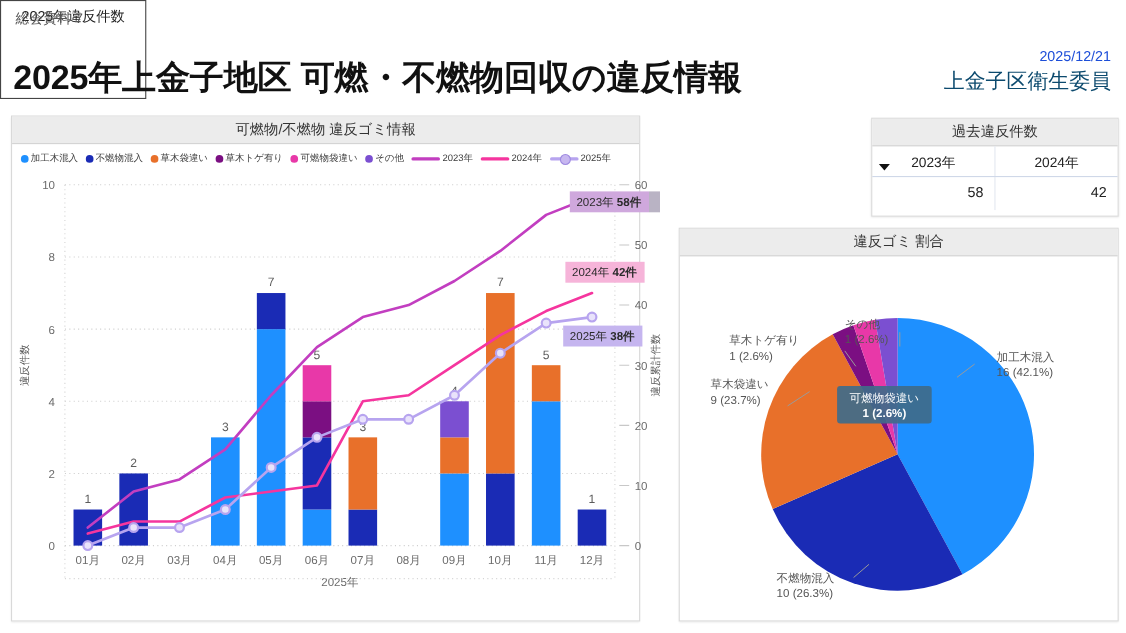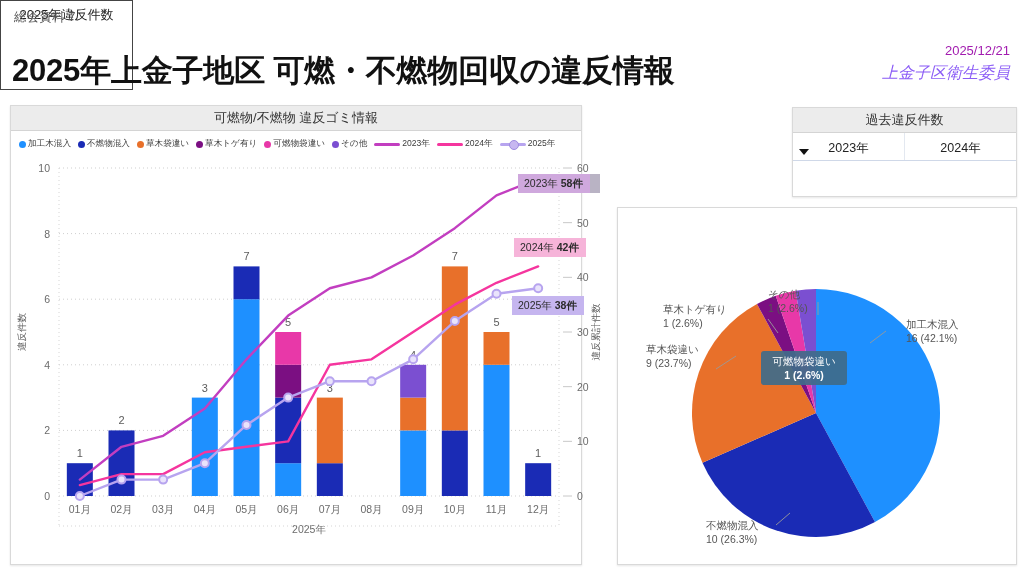--- a/index.html
+++ b/index.html
@@ -8,22 +8,22 @@
     font-family: "Liberation Sans", "DejaVu Sans", sans-serif;
     background:#ffffff; color:#333;
     position:relative;
   }
   .page { position:relative; width:1024px; height:575px; background:#fff; }
 
   
   .doc-tag { position:absolute; left:14px; top:9px; font-size:12.5px; color:#555; letter-spacing:.2px;}
   .main-title { position:absolute; left:12px; top:50px; font-size:31px; font-weight:bold; color:#111; letter-spacing:-.2px; white-space:nowrap;}
   .hdr-right { position:absolute; right:14px; top:42px; text-align:right; line-height:1.45;}
-  .hdr-date { font-size:13px; color:#a21caf; }
-  .hdr-org { font-size:16px; color:#8b5cf6;font-style:italic; }
+  .hdr-date { font-size:13px; color:#1d4ed8; }
+  .hdr-org { font-size:19px; color:#0c4a6e; }
 
   
   .panel { position:absolute; background:#fff; border:1px solid #d9d9d9; box-shadow:0 1px 2px rgba(0,0,0,.10); }
   .panel-title { height:25px; background:#ececec; border-bottom:1px solid #d4d4d4;
       font-size:13px; color:#333; display:flex; align-items:center; justify-content:center; }
 
   
   #barPanel { left:10px; top:105px; width:572px; height:460px; }
   #piePanel { left:617px; top:207px; width:400px; height:358px; }
   #kpiPanel { left:617px; top:107px; width:133px; height:90px; background:#fff; border:1px solid #444; box-shadow:none;}
@@ -229,23 +229,28 @@
     <div class="kpi-label">2025年違反件数</div>
   </div>
 
   <div class="panel" id="tblPanel">
     <div class="panel-title">過去違反件数</div>
     <div class="tbl-head">
       <span class="tbl-caret"></span>
       <div class="tbl-th">2023年</div>
       <div class="tbl-th">2024年</div>
     </div>
+    <div class="tbl-row">
+      <div class="tbl-td">58</div>
+      <div class="tbl-td">42</div>
+    </div>
   </div>
 
   <div class="panel" id="piePanel">
+    <div class="panel-title">違反ゴミ 割合</div>
     <div class="pie-wrap">
       <svg class="chart" id="pieSvg" width="398" height="331">
           <path d="M 198 180 L 198 56 A 124 124 0 0 1 257.01747673659713 289.0547451496046 Z" fill="#1e90ff"></path>
           <path d="M 198 180 L 257.01747673659713 289.0547451496046 A 124 124 0 0 1 84.4441074947729 229.81023265696825 Z" fill="#1a2bb5"></path>
           <path d="M 198 180 L 84.4441074947729 229.81023265696825 A 124 124 0 0 1 138.9825232634028 70.9452548503954 Z" fill="#e8702a"></path>
           <path d="M 198 180 L 138.9825232634028 70.9452548503954 A 124 124 0 0 1 157.7372658186191 62.71866202912135 Z" fill="#7b0f82"></path>
           <path d="M 198 180 L 157.7372658186191 62.71866202912135 A 124 124 0 0 1 177.5902708051889 57.69119837806244 Z" fill="#e838a8"></path>
           <path d="M 198 180 L 177.5902708051889 57.69119837806244 A 124 124 0 0 1 197.99999999999986 56 Z" fill="#7b4fd1"></path>
           <g>
             <text x="288" y="95" text-anchor="start" class="pie-lbl">加工木混入</text>

